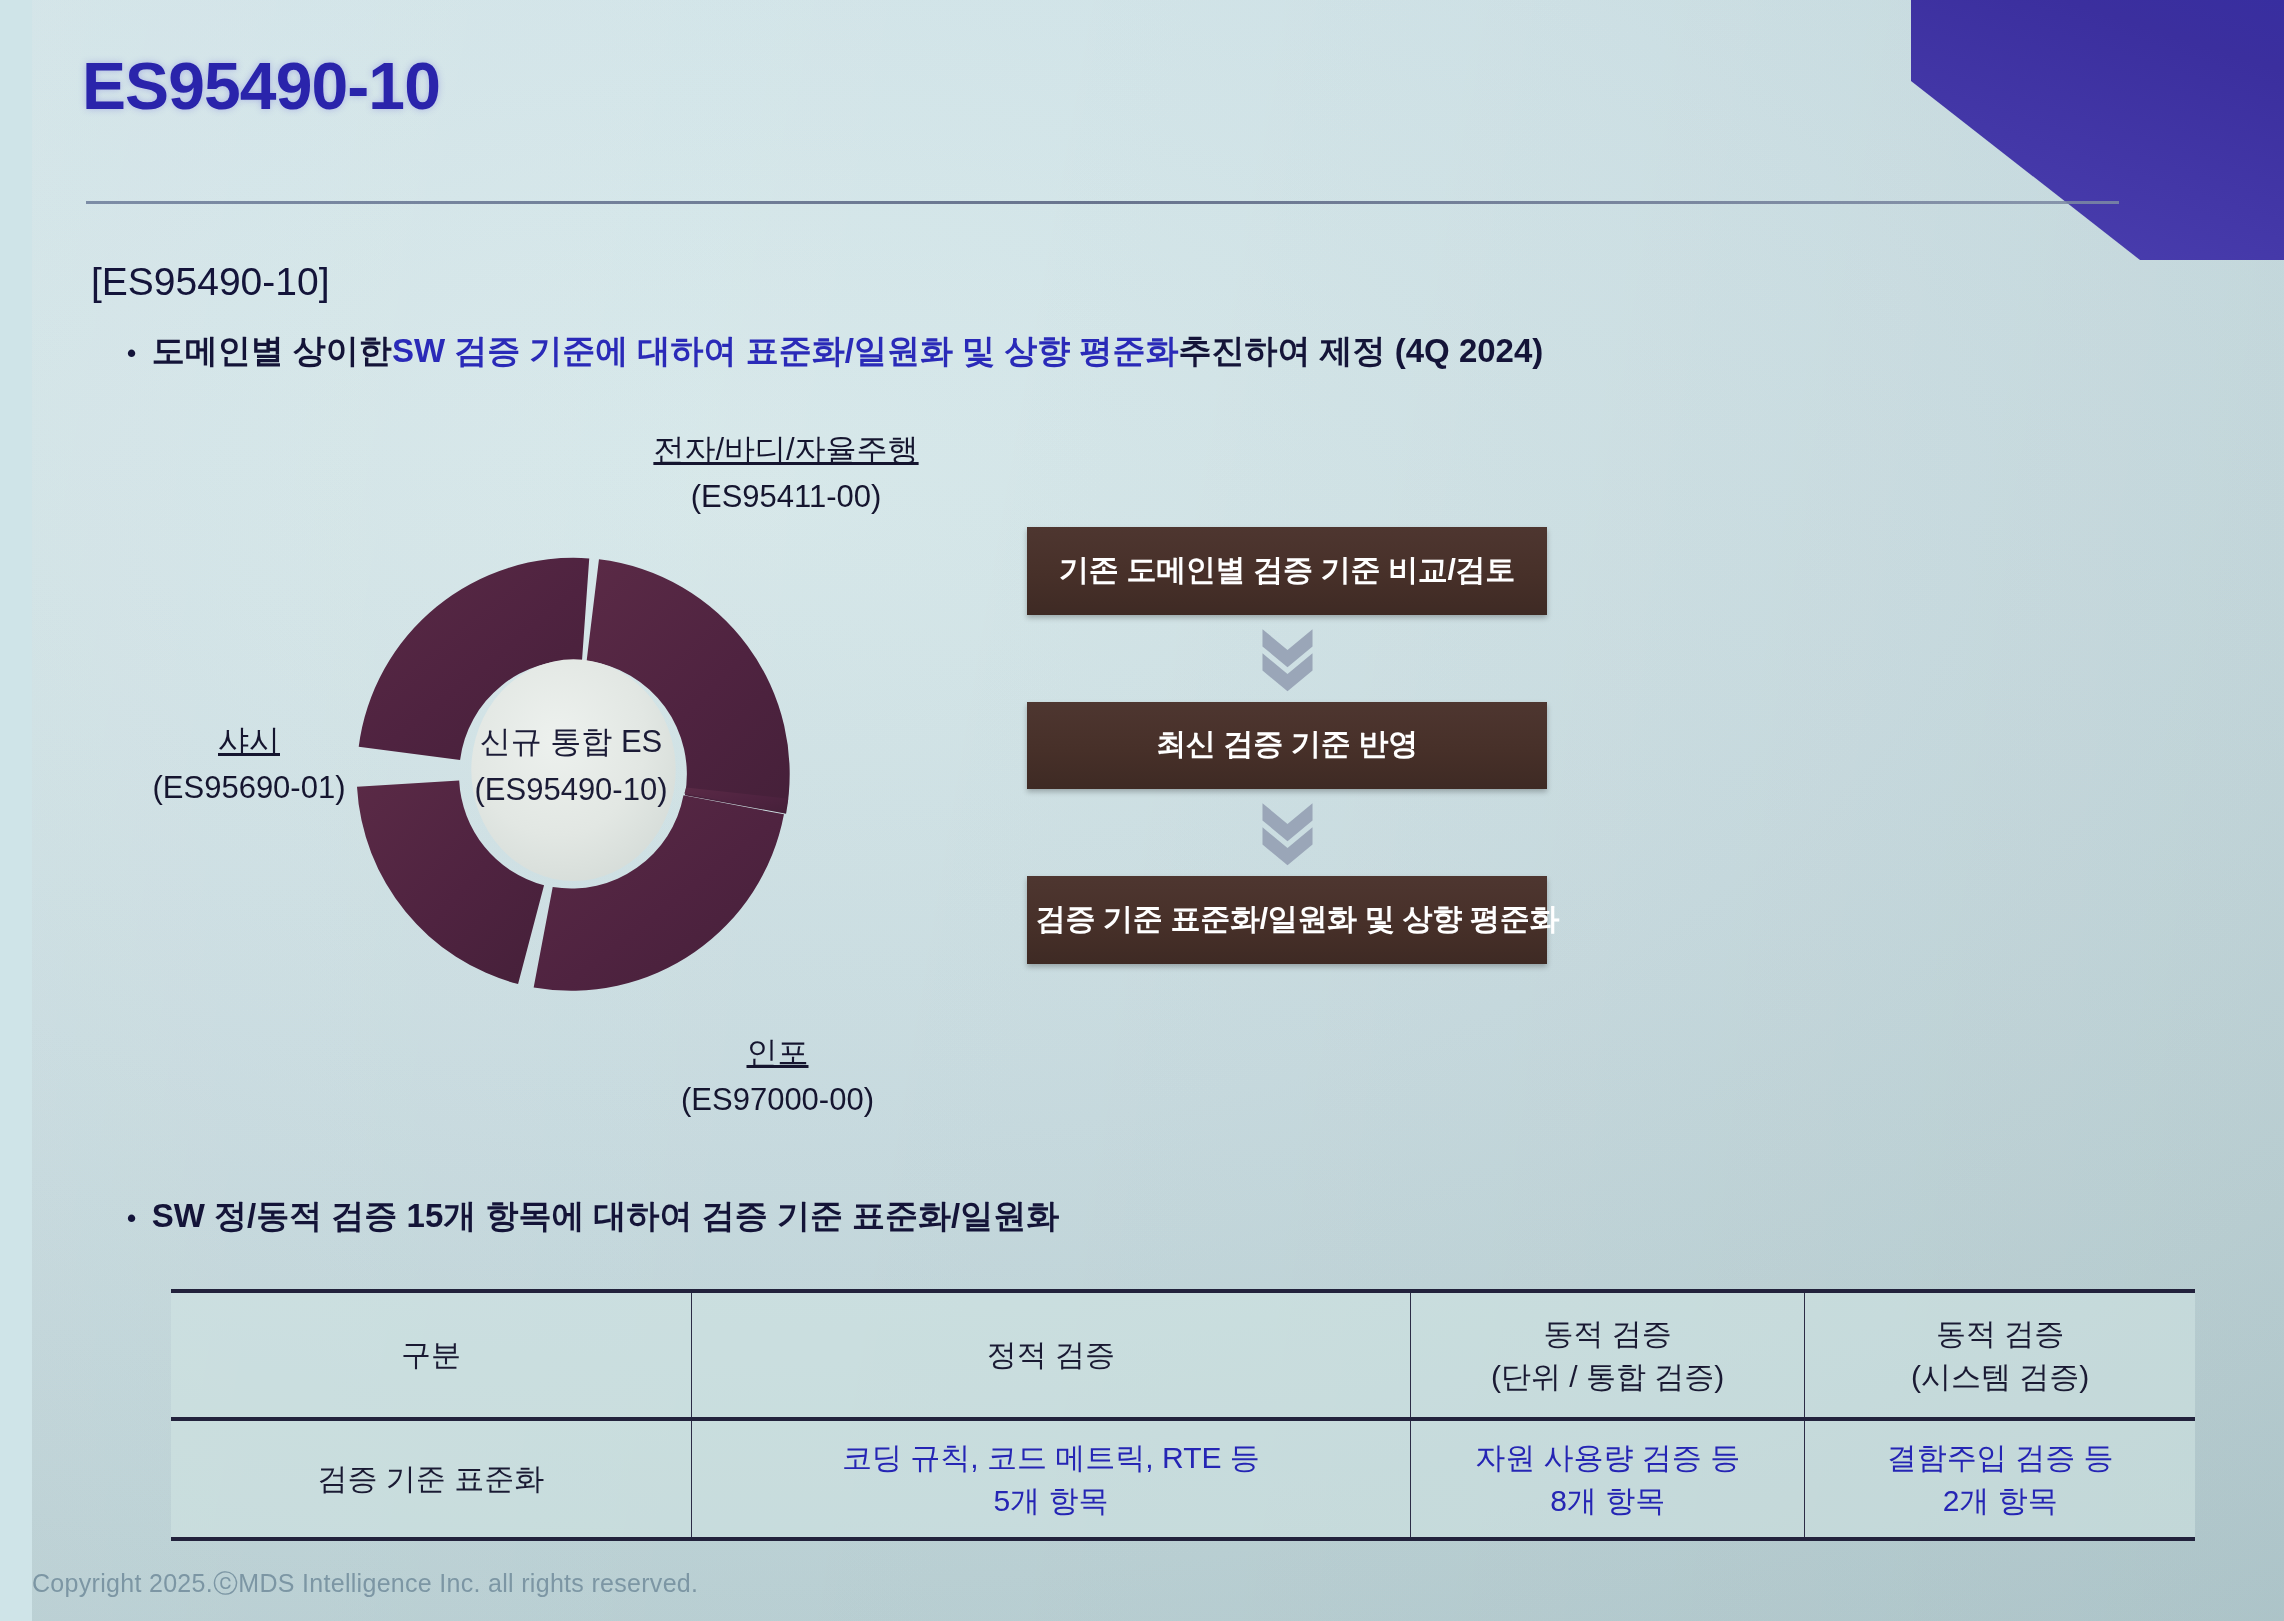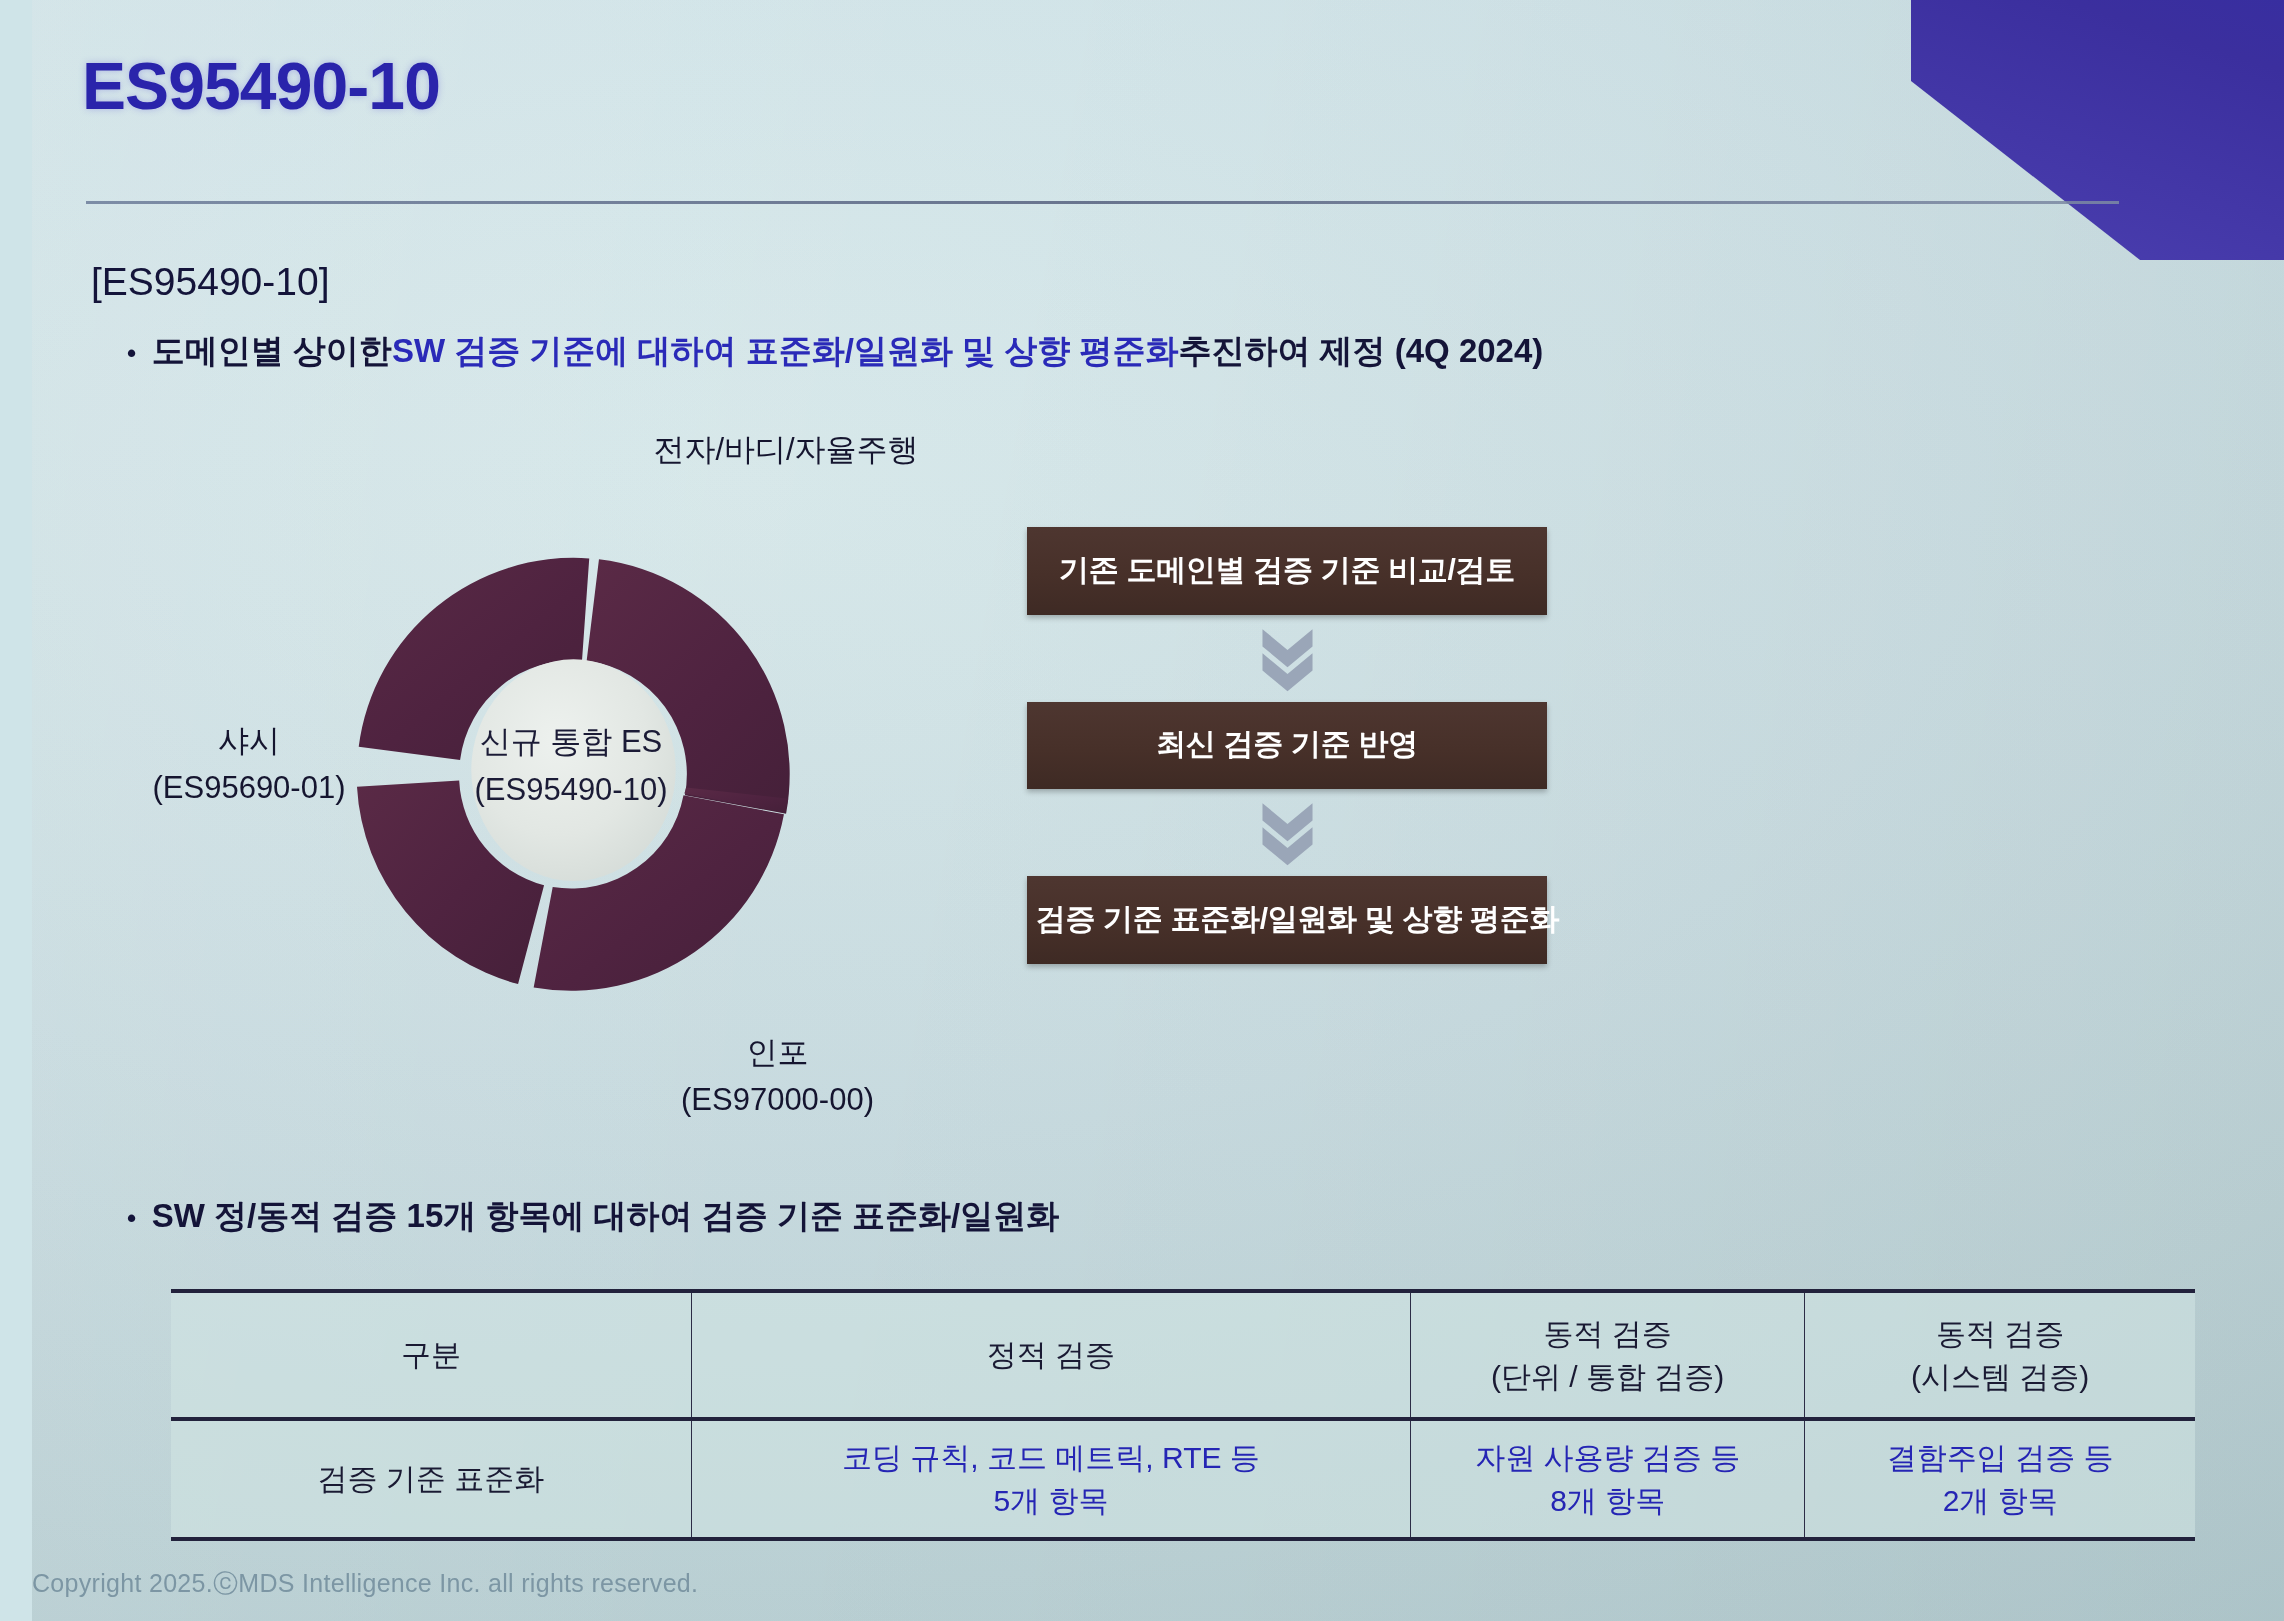--- a/index.html
+++ b/index.html
@@ -119,21 +119,21 @@
   .donut-wrap svg { display: block; width: 100%; height: 100%; }
 
   .diagram-label {
     position: absolute;
     z-index: 5;
     text-align: center;
     color: #15152f;
     line-height: 1.5;
     white-space: nowrap;
   }
-  .diagram-label .lbl-name { font-size: 31px; font-weight: 400; }
+  .diagram-label .lbl-name { font-size: 31px; font-weight: 400; text-decoration: underline; }
   .diagram-label .lbl-code { font-size: 31px; font-weight: 400; }
 
   .lbl-top    { left: 572px;  top: 427px;  width: 364px; }
   .lbl-left   { left: 74px;   top: 718px;  width: 286px; }
   .lbl-bottom { left: 572px;  top: 1030px; width: 347px; }
 
   .donut-center-text {
     position: absolute;
     left: 422px; top: 718px;
     width: 234px;
@@ -275,20 +275,21 @@
     </svg>
   </div>
 
   <div class="donut-center-text">
     <div>신규 통합 ES</div>
     <div>(ES95490-10)</div>
   </div>
 
   <div class="diagram-label lbl-top">
     <div class="lbl-name">전자/바디/자율주행</div>
+    <div class="lbl-code">(ES95411-00)</div>
   </div>
 
   <div class="diagram-label lbl-left">
     <div class="lbl-name">샤시</div>
     <div class="lbl-code">(ES95690-01)</div>
   </div>
 
   <div class="diagram-label lbl-bottom">
     <div class="lbl-name">인포</div>
     <div class="lbl-code">(ES97000-00)</div>

